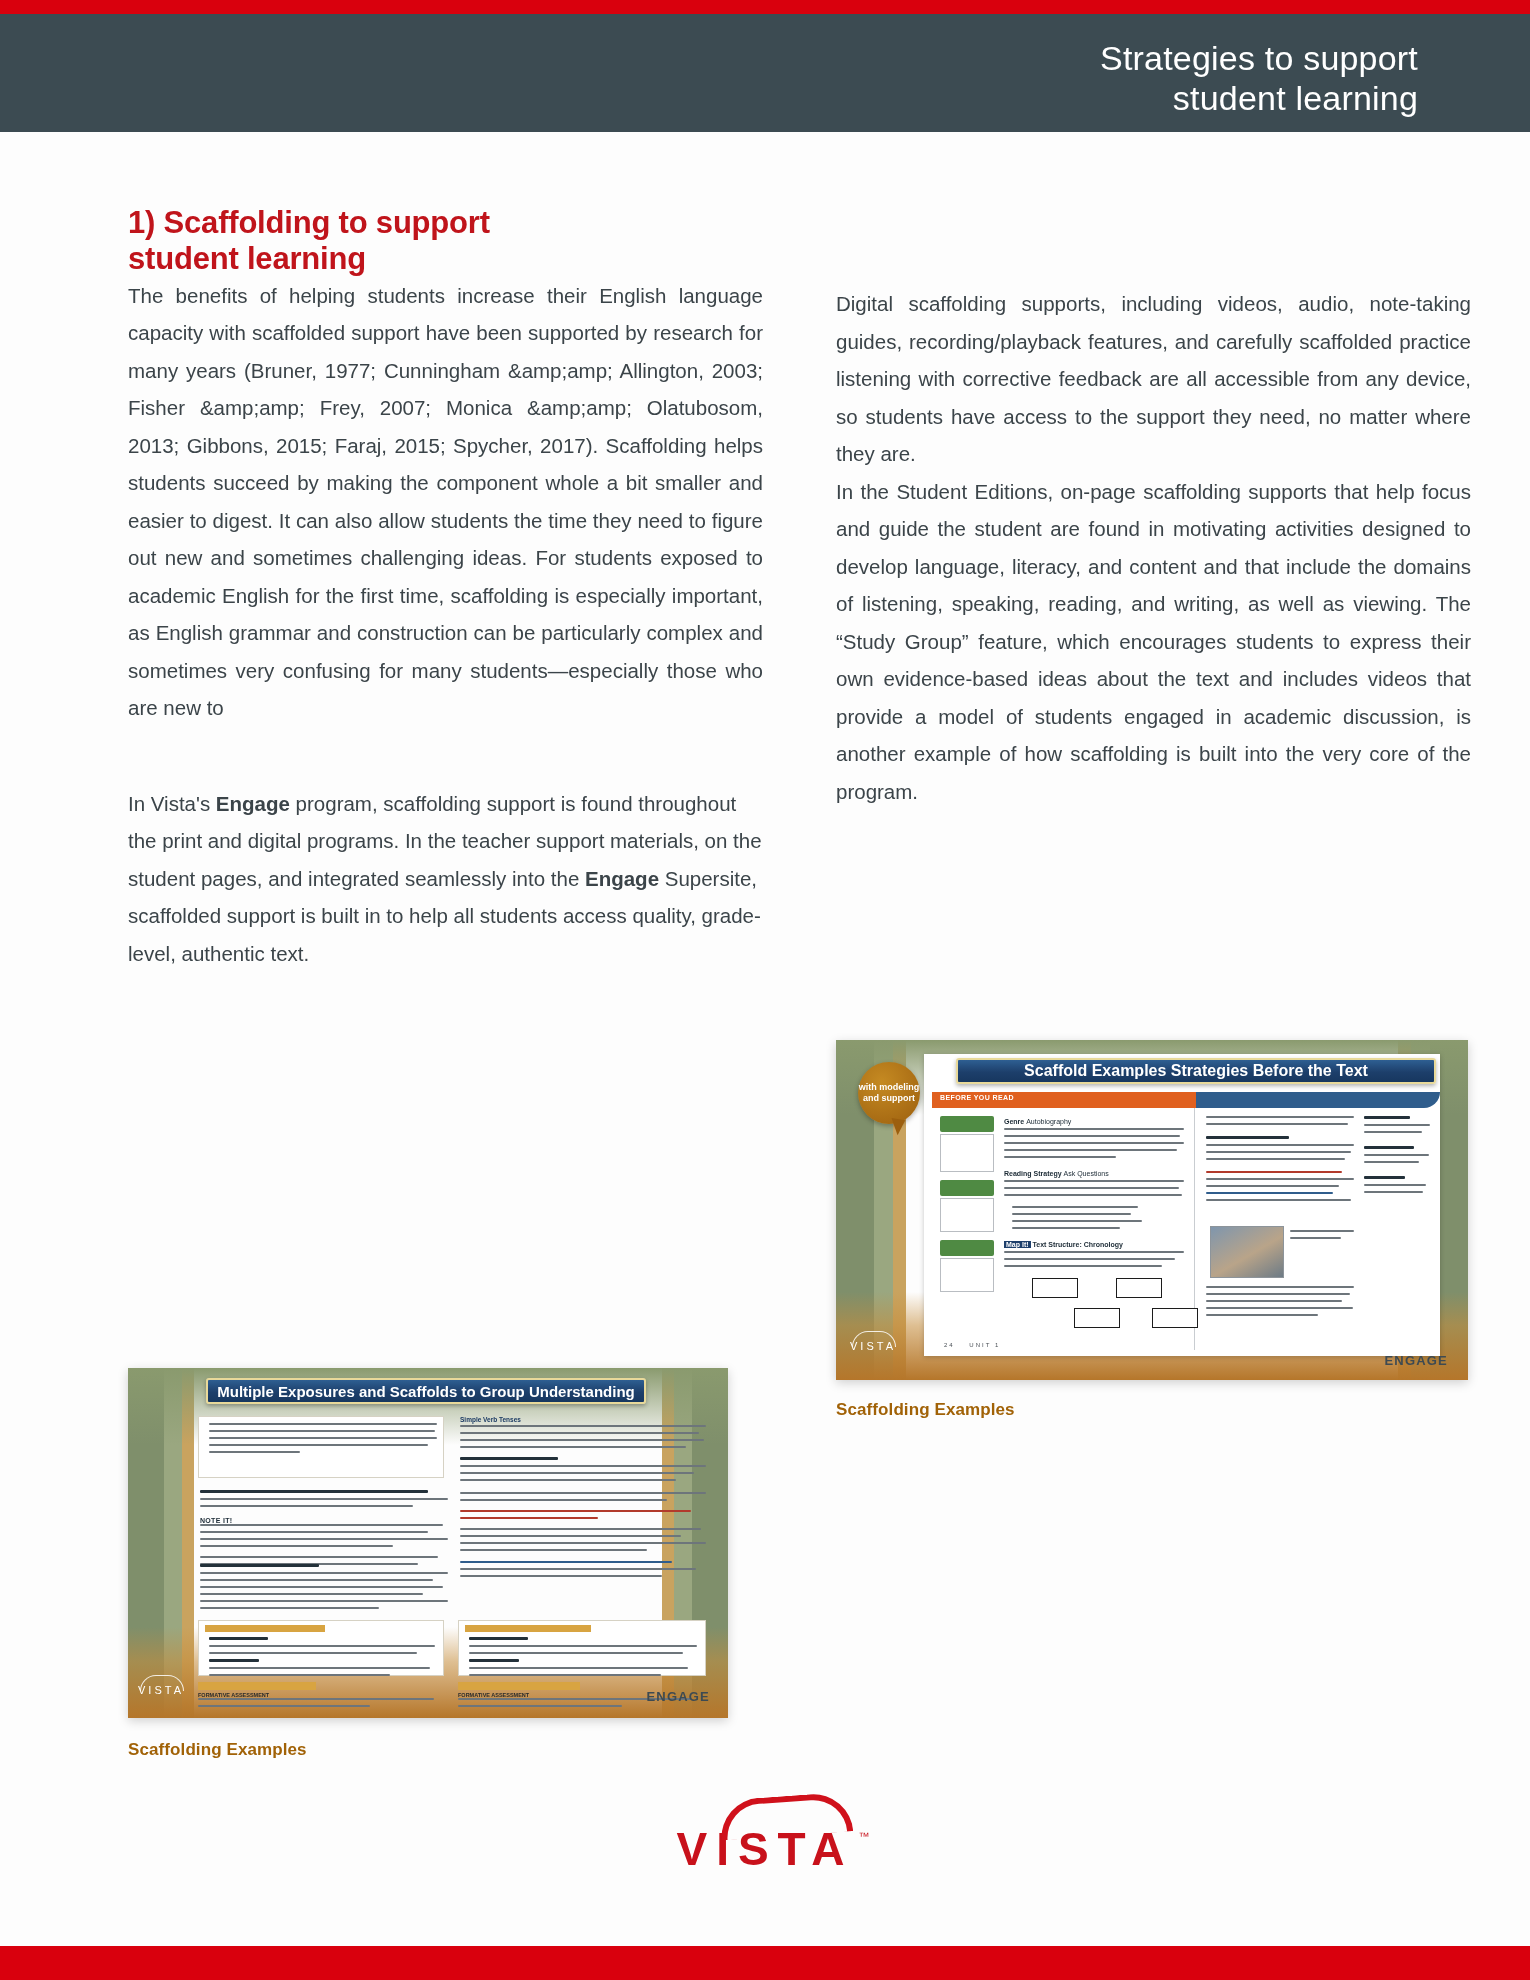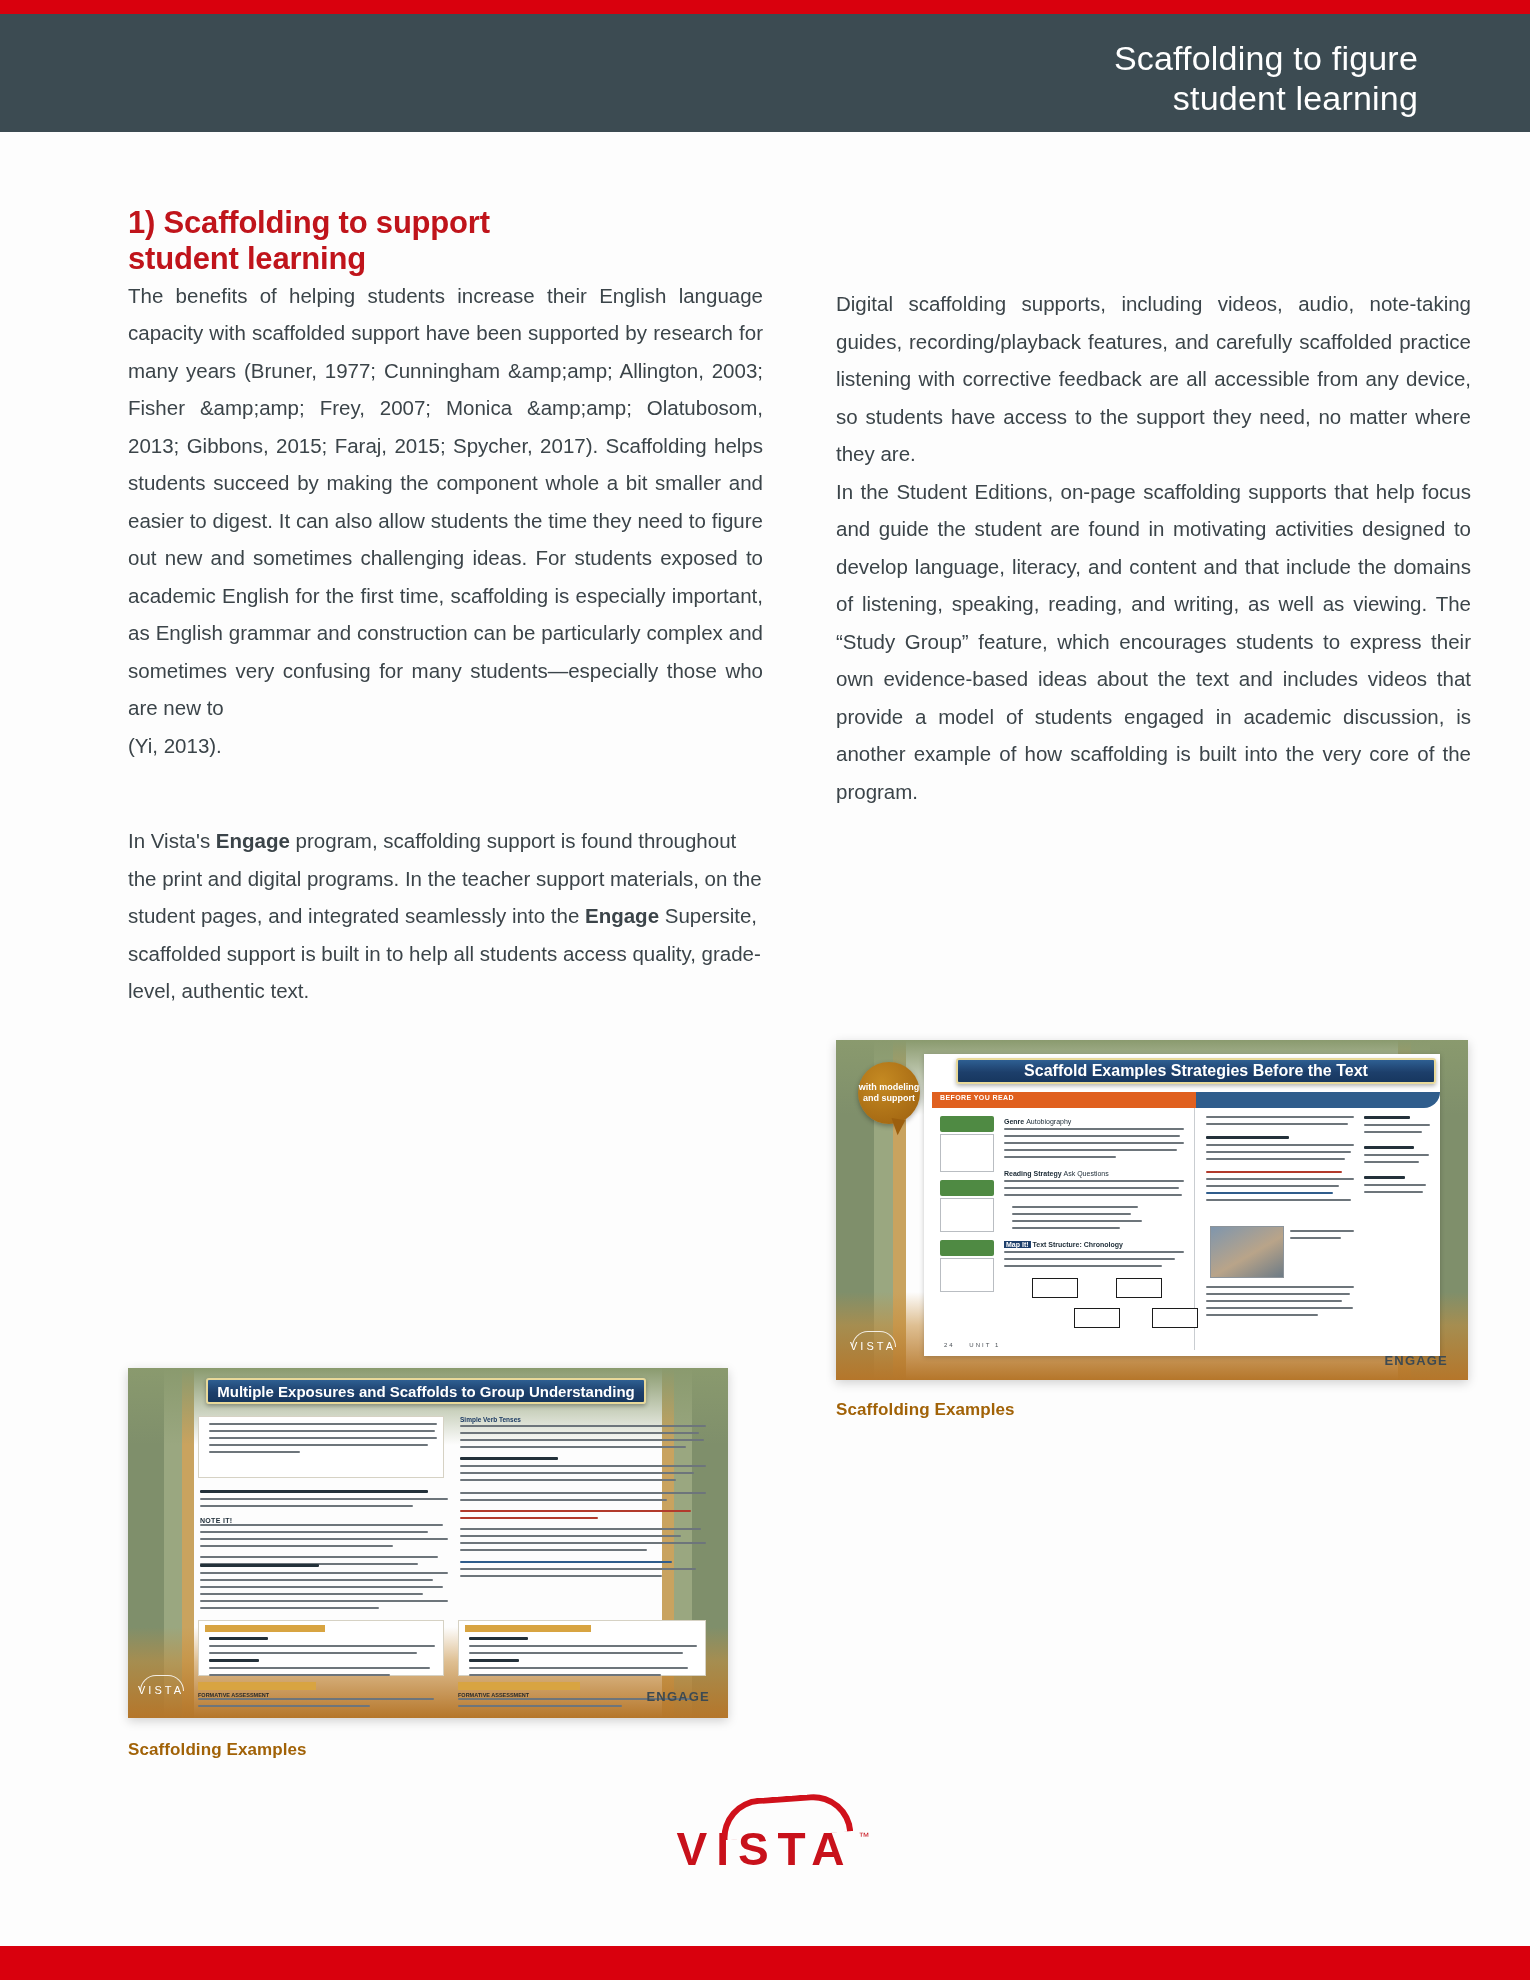--- a/index.html
+++ b/index.html
@@ -141,33 +141,32 @@
   .bottom-red-strip { position: absolute; bottom: 0; left: 0; width: 1530px; height: 34px; background: #d9000d; }
 </style>
 </head>
 <body>
 
 <div class="page">
 
   <div class="top-red-strip"></div>
   <div class="header-bar">
     <div class="header-title">
-      <span>Scaffolding to figure</span>
+      <span>Strategies to support</span>
       <span>student learning</span>
     </div>
   </div>
 
   <div class="col-left">
     <div class="section-title">
       <span>1) Scaffolding to support</span>
       <span>student learning</span>
     </div>
 
     <div class="body-p">The benefits of helping students increase their English language capacity with scaffolded support have been supported by research for many years (Bruner, 1977; Cunningham &amp;amp;amp; Allington, 2003; Fisher &amp;amp;amp; Frey, 2007; Monica &amp;amp;amp; Olatubosom, 2013; Gibbons, 2015; Faraj, 2015; Spycher, 2017). Scaffolding helps students succeed by making the component whole a bit smaller and easier to digest. It can also allow students the time they need to figure out new and sometimes challenging ideas. For students exposed to academic English for the first time, scaffolding is especially important, as English grammar and construction can be particularly complex and sometimes very confusing for many students—especially those who are new to</div>
-    <div class="body-p loose">(Yi, 2013).</div>
 
     <div class="gap-lg"></div>
 
     <div class="body-p loose"><span>In Vista's </span><b>Engage</b><span> program, scaffolding support is found throughout the print and digital programs. In the teacher support materials, on the student pages, and integrated seamlessly into the </span><b>Engage</b><span> Supersite, scaffolded support is built in to help all students access quality, grade-level, authentic text.</span></div>
   </div>
 
   <div class="col-right">
     <div class="body-p">Digital scaffolding supports, including videos, audio, note-taking guides, recording/playback features, and carefully scaffolded practice listening with corrective feedback are all accessible from any device, so students have access to the support they need, no matter where they are.</div>
     <div class="body-p">In the Student Editions, on-page scaffolding supports that help focus and guide the student are found in motivating activities designed to develop language, literacy, and content and that include the domains of listening, speaking, reading, and writing, as well as viewing. The “Study Group” feature, which encourages students to express their own evidence-based ideas about the text and includes videos that provide a model of students engaged in academic discussion, is another example of how scaffolding is built into the very core of the program.</div>
   </div>

